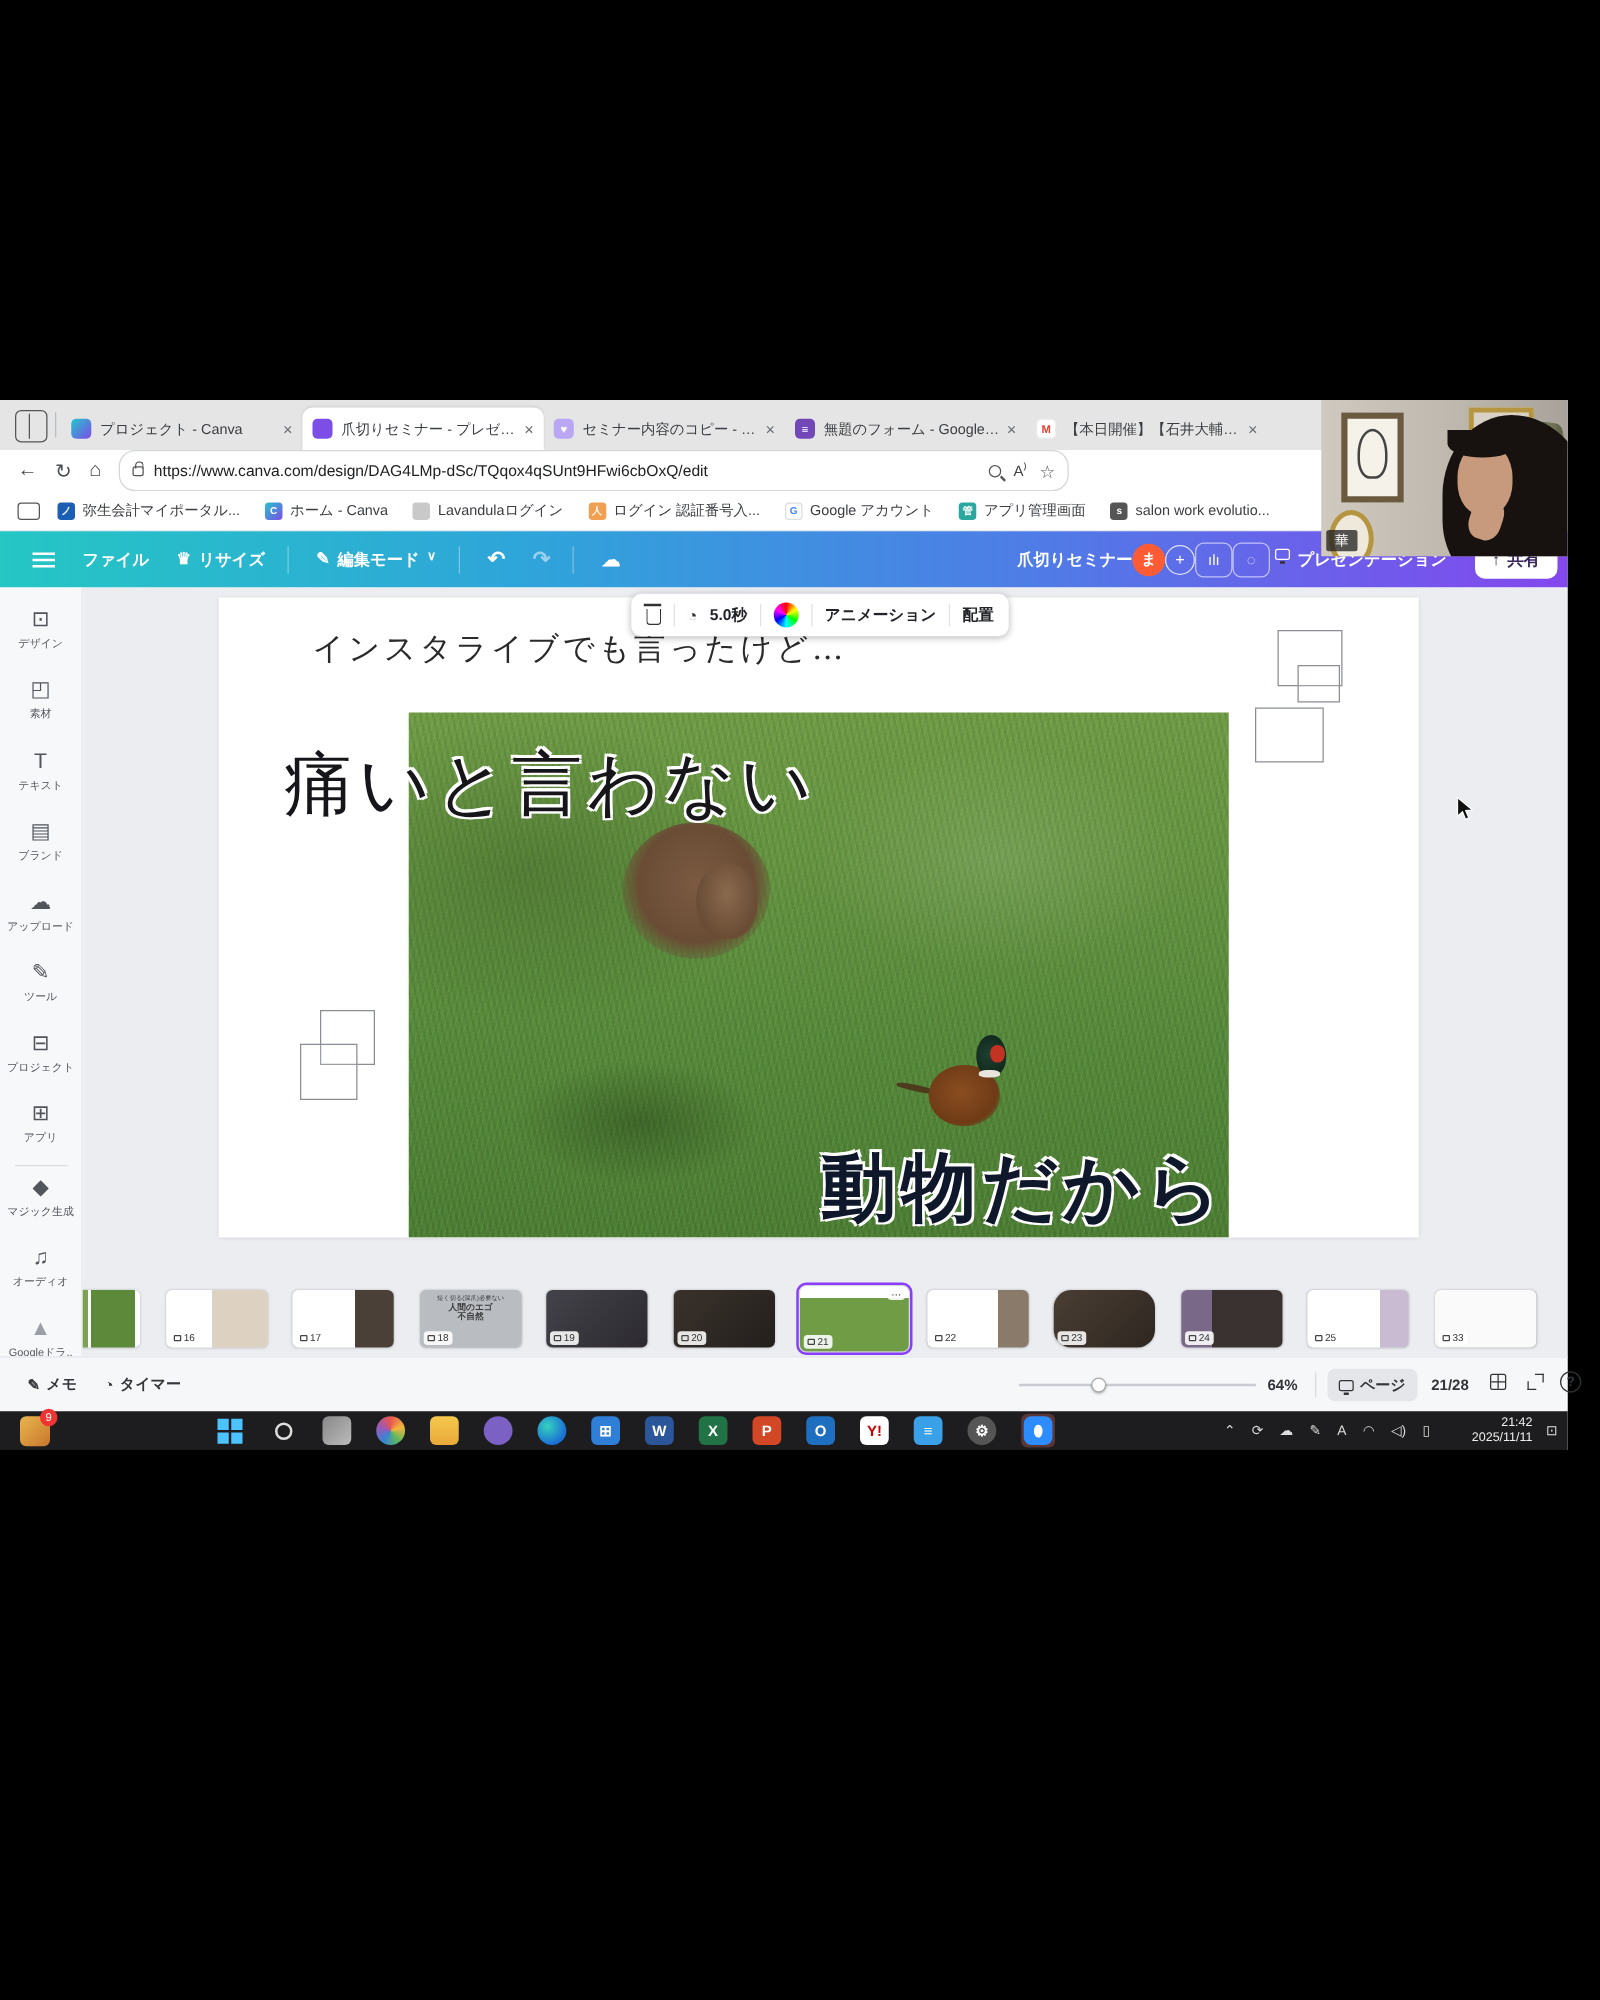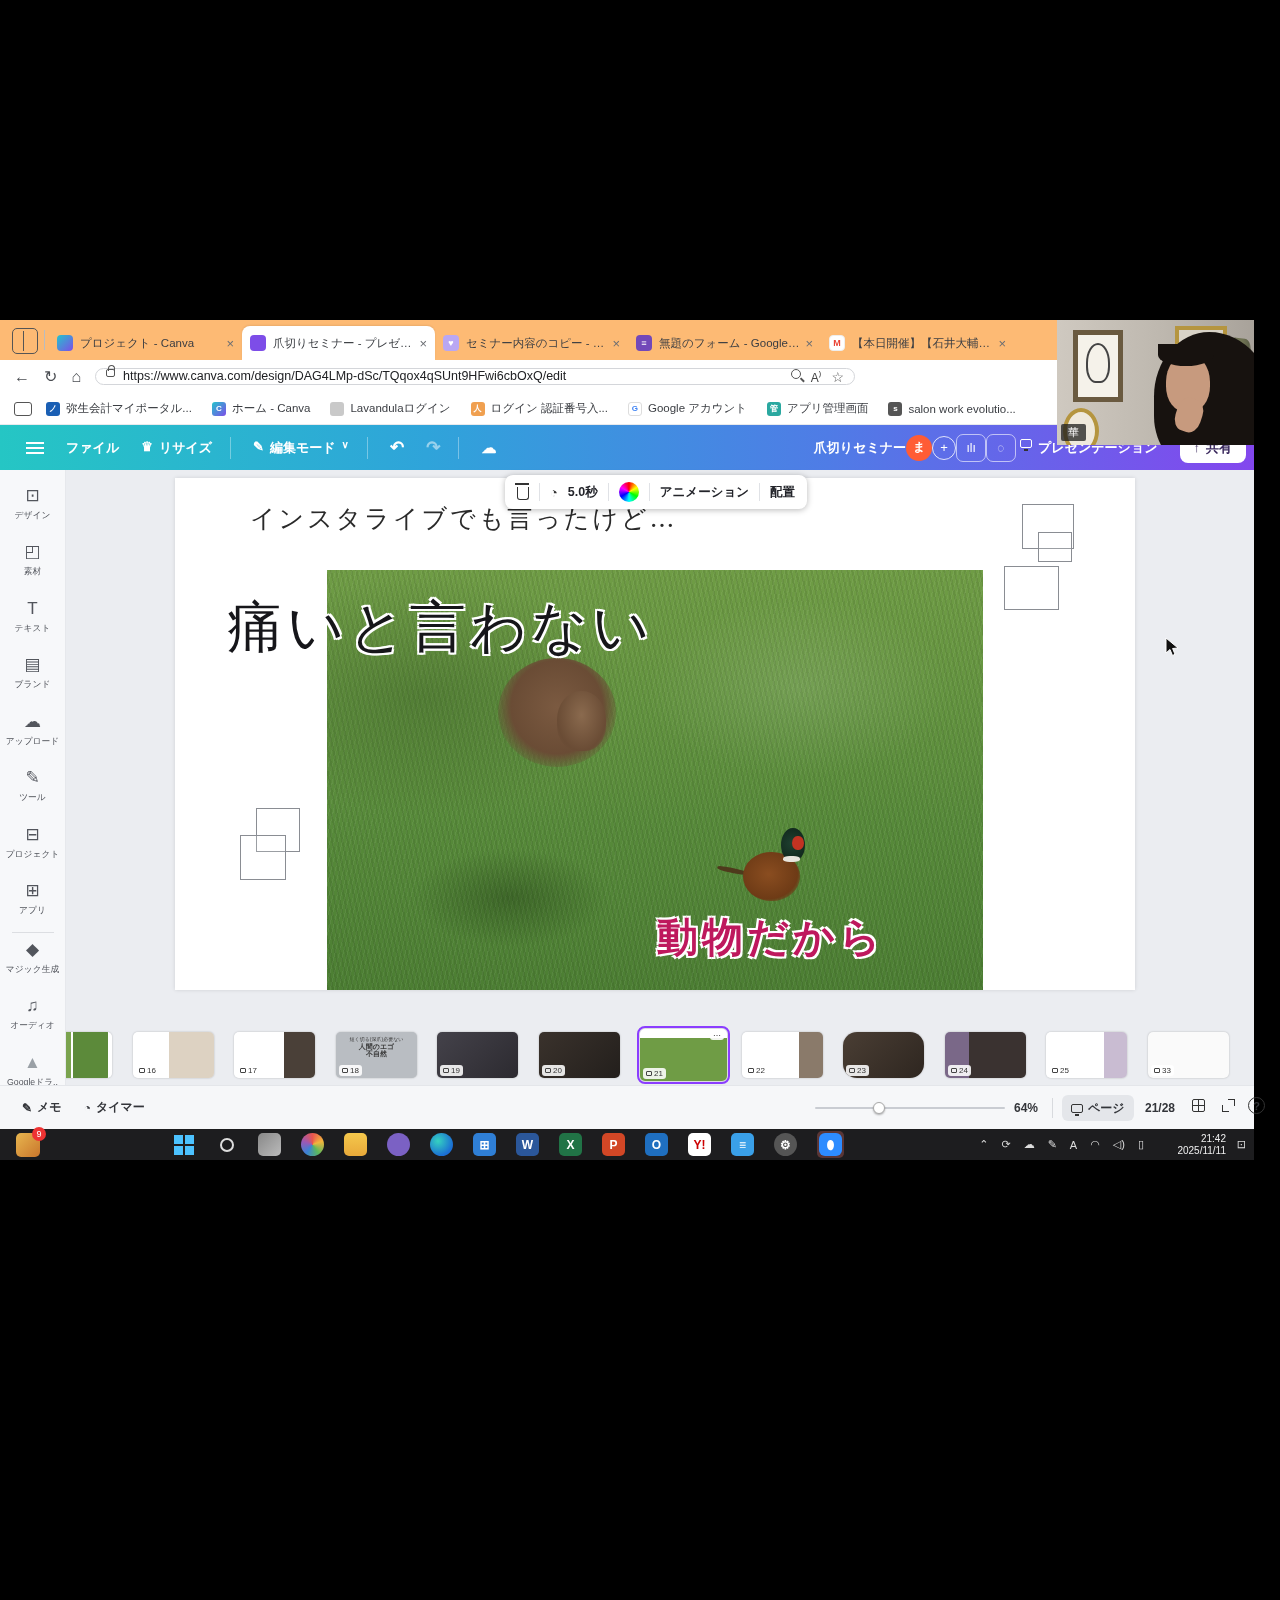--- a/index.html
+++ b/index.html
@@ -1,38 +1,38 @@
 <!DOCTYPE html>
 <html><head>
 <meta charset="utf-8">
 <style>
   * { margin:0; padding:0; box-sizing:border-box; }
   html,body { width:1280px; height:1600px; background:#000; font-family:"Liberation Sans",sans-serif; overflow:hidden; }
   .screen { position:absolute; left:0; top:320px; width:1254px; height:840px; background:#fff; }
 
   
-  .tabstrip { position:absolute; left:0; top:0; width:100%; height:40px; background:#fdba74; display:flex; align-items:flex-end; }
+  .tabstrip { position:absolute; left:0; top:0; width:100%; height:40px; background:#e5e5e5; display:flex; align-items:flex-end; }
   .tabmgr { width:26px; height:26px; margin:0 6px 6px 12px; border:1.5px solid #555; border-radius:5px; position:relative; }
   .tabmgr:before { content:""; position:absolute; left:3px; top:2px; bottom:2px; width:7px; border-right:1.5px solid #555; }
   .tabsep { width:1px; height:20px; background:#b9bcc0; margin:0 4px 10px 0; }
   .tab { width:193px; height:34px; display:flex; align-items:center; padding:0 8px; border-radius:8px 8px 0 0; color:#3a3d42; font-size:11.5px; white-space:nowrap; overflow:hidden; }
   .tab.active { background:#fff; box-shadow:0 -1px 2px rgba(0,0,0,.08); }
   .tab .fav { width:16px; height:16px; border-radius:4px; margin-right:7px; flex:0 0 16px; display:flex; align-items:center; justify-content:center; font-size:9px; color:#fff; font-weight:bold; }
   .tab .ttl { flex:1; overflow:hidden; text-overflow:ellipsis; }
   .tab .x { color:#6a6d72; font-size:13px; margin-left:6px; }
   .fav-canva { background:linear-gradient(135deg,#24c4cc,#7d4de8); border-radius:50%; }
   .fav-canva2 { background:#7d4de8; }
   .fav-insta { background:#b9a7f3; }
   .fav-forms { background:#7248b9; }
   .fav-gmail { background:#fff; color:#ea4335 !important; border:1px solid #eee; }
 
   
   .addrbar { position:absolute; left:0; top:40px; width:100%; height:33px; background:#fff; display:flex; align-items:center; }
   .navic { color:#4a4d52; font-size:16px; margin-left:14px; }
-  .urlpill { margin-left:14px; width:760px; height:17px; border:1px solid #d4d6da; border-radius:13px; display:flex; align-items:flex-start; padding:0 10px; }
+  .urlpill { margin-left:14px; width:760px; height:33px; border:1px solid #d4d6da; border-radius:13px; display:flex; align-items:center; padding:0 10px; }
   .lock { width:9px; height:8px; border:1.2px solid #555; border-radius:2px; position:relative; margin-right:8px; }
   .lock:before { content:""; position:absolute; left:1px; top:-5px; width:5px; height:5px; border:1.2px solid #555; border-bottom:none; border-radius:4px 4px 0 0; }
   .url { font-size:12.5px; color:#202124; flex:1; white-space:nowrap; overflow:hidden; }
   .mag { width:10px; height:10px; border:1.5px solid #555; border-radius:50%; position:relative; margin:0 10px; }
   .mag:after { content:""; position:absolute; width:5px; height:1.5px; background:#555; transform:rotate(45deg); left:8px; top:9px; }
   .readaloud { font-size:12px; color:#444; margin-right:10px; }
   .star { font-size:14px; color:#555; }
 
   
   .bkbar { position:absolute; left:0; top:73px; width:100%; height:32px; background:#fff; display:flex; align-items:center; font-size:11.5px; color:#3a3d42; border-bottom:1px solid #e8eaed; }
@@ -73,21 +73,21 @@
   }
   .dog { position:absolute; left:26%; top:21%; width:18%; height:26%; background:radial-gradient(ellipse at 50% 45%, #7b5a41 0%, #6a4c35 55%, rgba(90,70,50,0) 78%); border-radius:50%; }
   .dog-head { position:absolute; right:8%; top:30%; width:42%; height:55%; background:radial-gradient(ellipse at 50% 40%, #8a6a4e 0%, #6a4c35 70%, rgba(90,70,50,0) 90%); border-radius:48% 48% 42% 42%; }
   .pheasant { position:absolute; left:62%; top:60%; width:14%; height:24%; }
   .ph-body { position:absolute; left:10%; top:30%; width:62%; height:48%; background:radial-gradient(ellipse at 45% 45%, #8a4d20 0%, #6e3b16 65%, rgba(80,50,20,0) 85%); border-radius:50%; }
   .ph-head { position:absolute; left:52%; top:6%; width:26%; height:34%; background:radial-gradient(circle at 45% 45%, #1e4030 0%, #12291d 70%, rgba(20,40,30,0) 90%); border-radius:50%; }
   .ph-red { position:absolute; left:64%; top:14%; width:12%; height:14%; background:#c23322; border-radius:50%; }
   .ph-ring { position:absolute; left:54%; top:34%; width:18%; height:6%; background:#e8e5dc; border-radius:40%; }
   .ph-tail { position:absolute; left:-18%; top:46%; width:34%; height:5%; background:#4e3a1c; transform:rotate(12deg); border-radius:40%; }
   .overlay-t1 { position:absolute; left:52px; top:112px; font-family:"DejaVu Serif","Liberation Serif",serif; font-size:56px; letter-spacing:4px; color:#16161a; text-shadow:-2px -2px 0 #fff,2px -2px 0 #fff,-2px 2px 0 #fff,2px 2px 0 #fff,0 2px 0 #fff,0 -2px 0 #fff; }
-  .overlay-t2 { position:absolute; left:482px; top:432px; font-family:"DejaVu Serif","Liberation Serif",serif; font-weight:bold; font-size:41px; letter-spacing:4px; color:#be185d; text-shadow:-2px -2px 0 #fff,2px -2px 0 #fff,-2px 2px 0 #fff,2px 2px 0 #fff; }
+  .overlay-t2 { position:absolute; left:482px; top:432px; font-family:"DejaVu Serif","Liberation Serif",serif; font-weight:bold; font-size:60px; letter-spacing:4px; color:#0f172a; text-shadow:-2px -2px 0 #fff,2px -2px 0 #fff,-2px 2px 0 #fff,2px 2px 0 #fff; }
   .deco-sq { position:absolute; border:1.5px solid #8a8d93; background:rgba(255,255,255,.15); }
 
   
   .fctx { position:absolute; left:439px; top:5px; height:34px; background:#fff; border-radius:8px; box-shadow:0 1px 6px rgba(0,0,0,.28); display:flex; align-items:center; padding:0 12px; gap:10px; z-index:5; font-size:12.5px; color:#23242a; font-weight:bold; }
   .trash { width:12px; height:13px; border:1.5px solid #333; border-top:none; border-radius:0 0 3px 3px; position:relative; margin-top:3px; }
   .trash:before { content:""; position:absolute; left:-3px; top:-4px; width:14px; height:1.5px; background:#333; }
   .fctx-sep { width:1px; height:18px; background:#e0e2e6; }
   .clockic { font-size:13px; color:#333; }
   .wheel { width:20px; height:20px; border-radius:50%; background:conic-gradient(#f00,#ff0,#0f0,#0ff,#00f,#f0f,#f00); }
 

